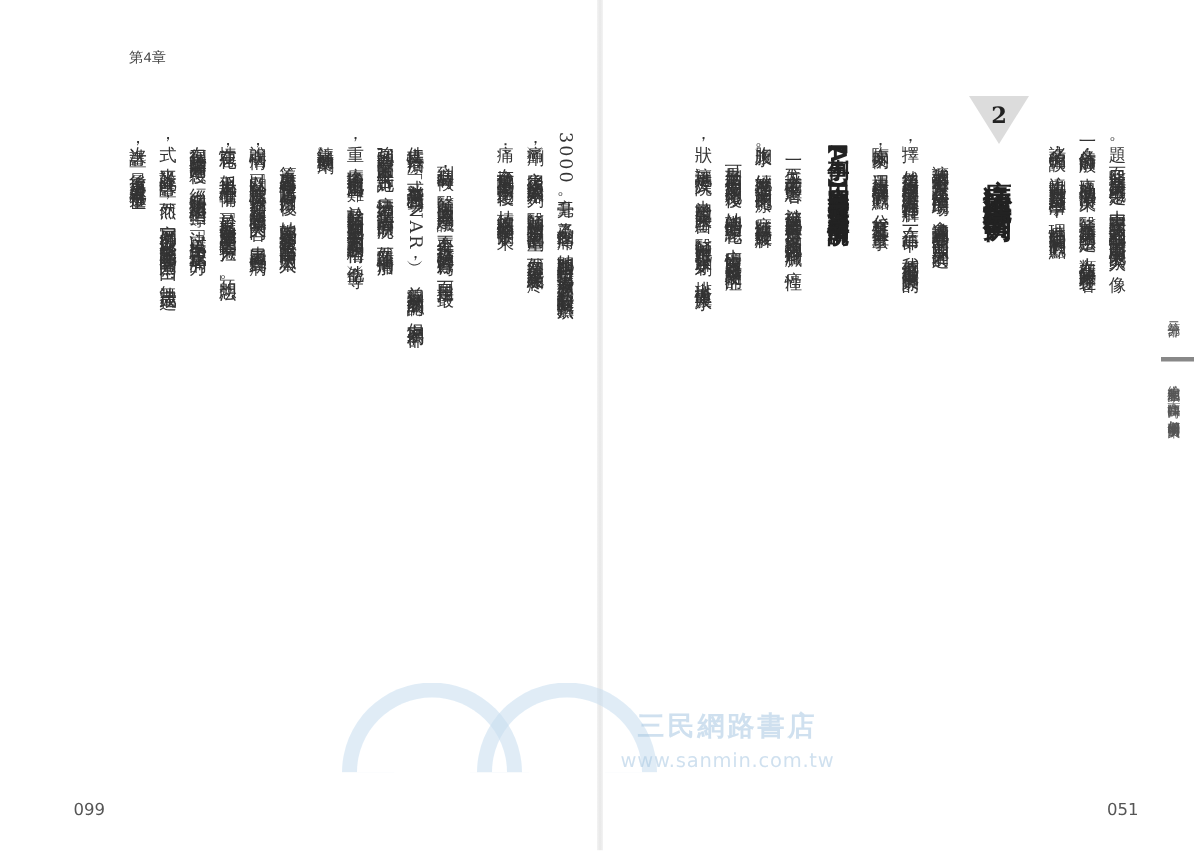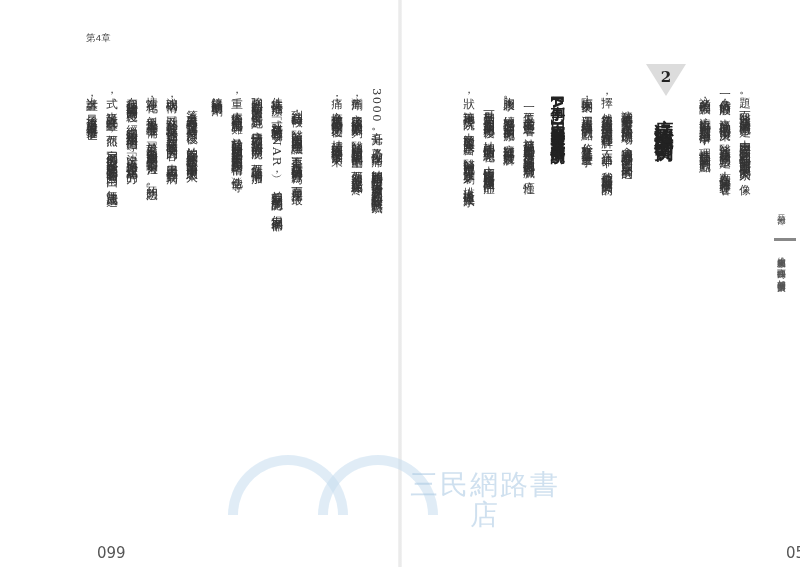--- a/index.html
+++ b/index.html
@@ -32,26 +32,26 @@
           font-size: 14.5px; font-weight: bold; letter-spacing: 1.6px; color: #222; }
 
   .side-tab { position: absolute; left: 776px; top: 208px; writing-mode: vertical-rl;
           font-family: "DejaVu Sans", "Liberation Sans", sans-serif; font-size: 8.5px;
           color: #555; letter-spacing: 0.5px; }
   .side-divider { position: absolute; left: 774px; top: 238px; width: 22px; height: 3px; background: #888; }
   .side-subtitle { position: absolute; left: 776px; top: 250px; writing-mode: vertical-rl;
           font-family: "DejaVu Sans", "Liberation Sans", sans-serif; font-size: 8.5px;
           color: #555; letter-spacing: 0.5px; }
 
-  .page-num { position: absolute; top: 544px; font-family: "DejaVu Sans", "Liberation Sans", sans-serif;
-          font-size: 15px; color: #555; margin-left: 48px; }
+  .page-num { position: absolute; top: 533px; font-family: "DejaVu Sans", "Liberation Sans", sans-serif;
+          font-size: 11px; color: #555; }
 
   .watermark { position: absolute; left: 400px; top: 470px; width: 170px; text-align: center;
           color: #a9c8e2; opacity: 0.55; font-family: "DejaVu Sans", "Liberation Sans", sans-serif; }
-  .watermark .wm-name { font-size: 28px; font-weight: normal; letter-spacing: 2px; line-height: 30px;
+  .watermark .wm-name { font-size: 18px; font-weight: bold; letter-spacing: 2px; line-height: 30px;
           font-family: "DejaVu Serif", serif; }
   .watermark .wm-url { font-size: 13px; letter-spacing: 0.5px; }
   .wm-arc { position: absolute; border: 10px solid #c8def0; border-bottom: none;
           border-radius: 60px 60px 0 0; opacity: 0.55; }
 </style>
 </head>
 <body>
 
 <div class="page left-page">
   <div class="chapter-header">
@@ -104,13 +104,14 @@
 </div>
 <div class="section-title">癌症治療現場的實例</div>
 <div class="case-title">【事例A】因家屬的反對而推遲了對患者的病情說明</div>
 
 <div class="side-tab">第二部分</div>
 <div class="side-divider"></div>
 <div class="side-subtitle">給病患和家屬：面臨抉擇時，如何做出明智的決策？</div>
 
 <div class="watermark">
   <div class="wm-name">三民網路書店</div>
+  <div class="wm-url">www.sanmin.com.tw</div>
 </div>
 
 </body></html>

